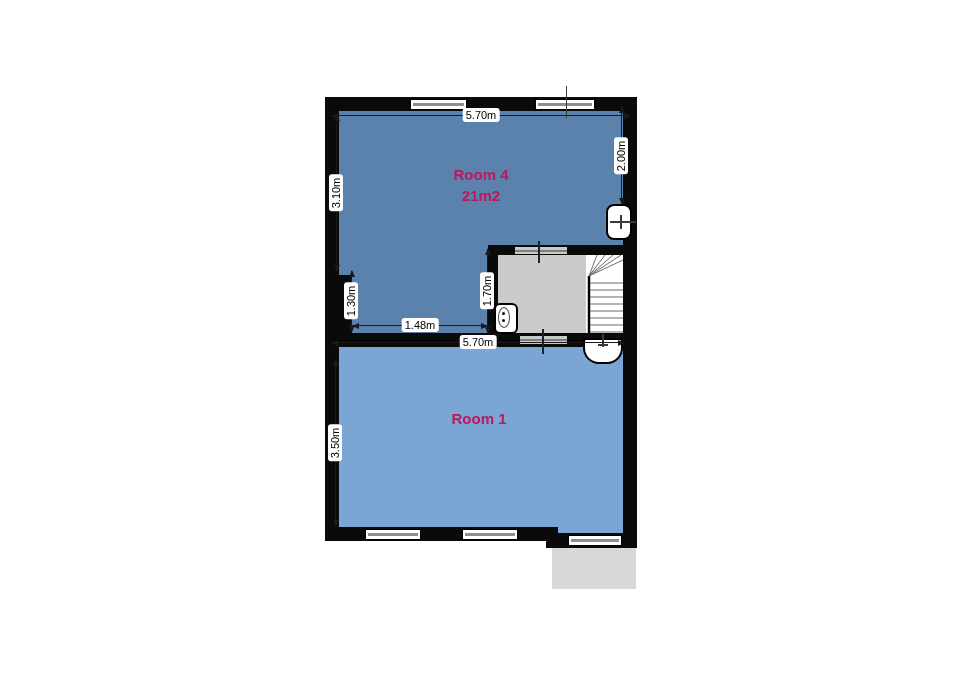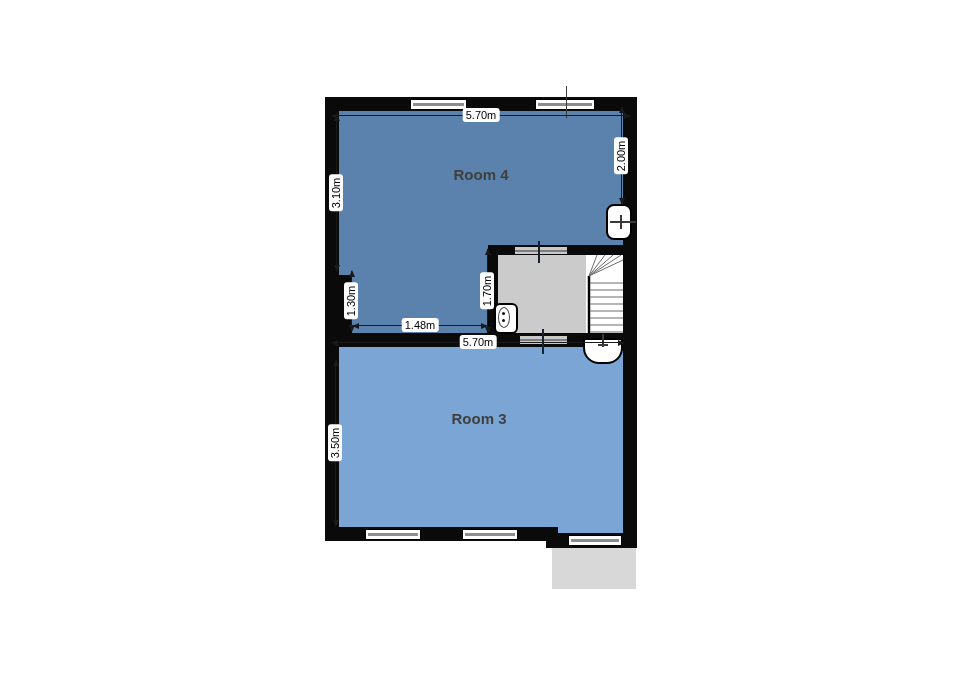--- a/index.html
+++ b/index.html
@@ -27,21 +27,21 @@
   .dim-v .arr-t{top:-1px;left:50%;transform:translateX(-50%);border-left:3.5px solid transparent;border-right:3.5px solid transparent;border-bottom:7px solid #1a1a1a;}
   .dim-v .arr-b{bottom:-1px;left:50%;transform:translateX(-50%);border-left:3.5px solid transparent;border-right:3.5px solid transparent;border-top:7px solid #1a1a1a;}
   .dim-label{
     position:absolute;background:#ffffff;color:#000;font-size:11px;line-height:14px;
     padding:0 3px;border-radius:3px;white-space:nowrap;
   }
   .dim-h .dim-label{left:50%;top:0;transform:translate(-50%,-50%);}
   .dim-v .dim-label{left:0;top:50%;transform:translate(-50%,-50%) rotate(-90deg);}
 
   
-  .room-label{position:absolute;text-align:center;font-weight:bold;font-size:15px;line-height:21px;color:#404040;}
+  .room-label{position:absolute;text-align:center;font-weight:bold;font-size:15px;line-height:21px;color:#be185d;}
 
   
   .fixture{position:absolute;background:#fff;border:2px solid #000;box-sizing:border-box;}
   .sink-r4{border-radius:8px;}
   .sink-r4 .f-h{position:absolute;right:-6px;top:50%;margin-top:-1px;width:26px;height:2px;background:#3a3a3a;}
   .sink-r4 .f-v{position:absolute;right:8px;top:50%;margin-top:-7px;width:2px;height:14px;background:#3a3a3a;}
   .toilet{border-radius:6px;}
   .toilet .bowl{position:absolute;left:2px;top:2px;width:12px;height:21px;border:1.5px solid #4a4a4a;border-radius:50%;box-sizing:border-box;}
   .toilet .dot{position:absolute;width:3px;height:3px;border-radius:50%;background:#111;}
   .sink-r3{border-radius:3px 3px 16px 16px;}
@@ -150,18 +150,19 @@
     <span class="dim-label">5.70m</span>
   </div>
   <div class="dim dim-v" style="left:335px;top:360px;height:166px;">
     <span class="arr arr-t"></span>
       <span class="arr arr-b"></span>
     <span class="dim-label">3.50m</span>
   </div>
 
   <div class="room-label" style="left:406px;top:164px;width:150px;">
     <div>Room 4</div>
+    <div>21m2</div>
   </div>
   <div class="room-label" style="left:404px;top:408px;width:150px;">
-    <div>Room 3</div>
+    <div>Room 1</div>
   </div>
 
 </div>
 
 </body></html>

